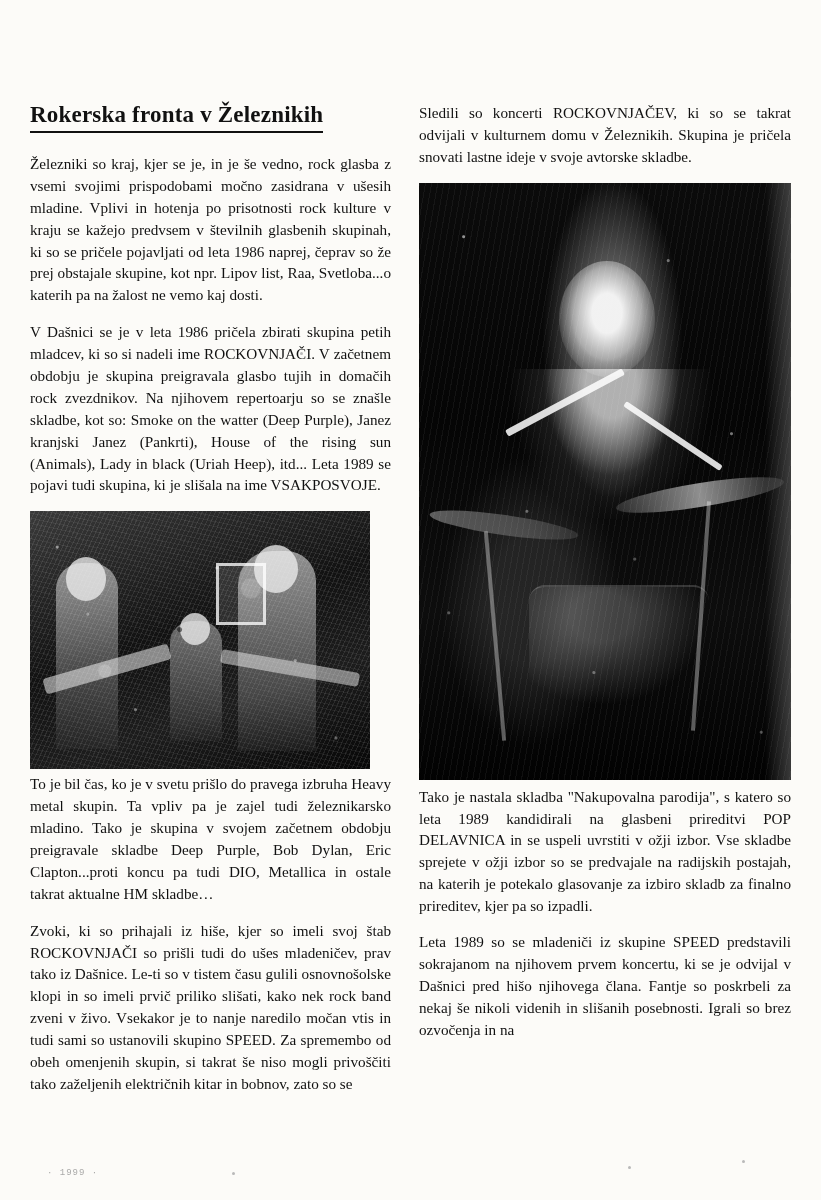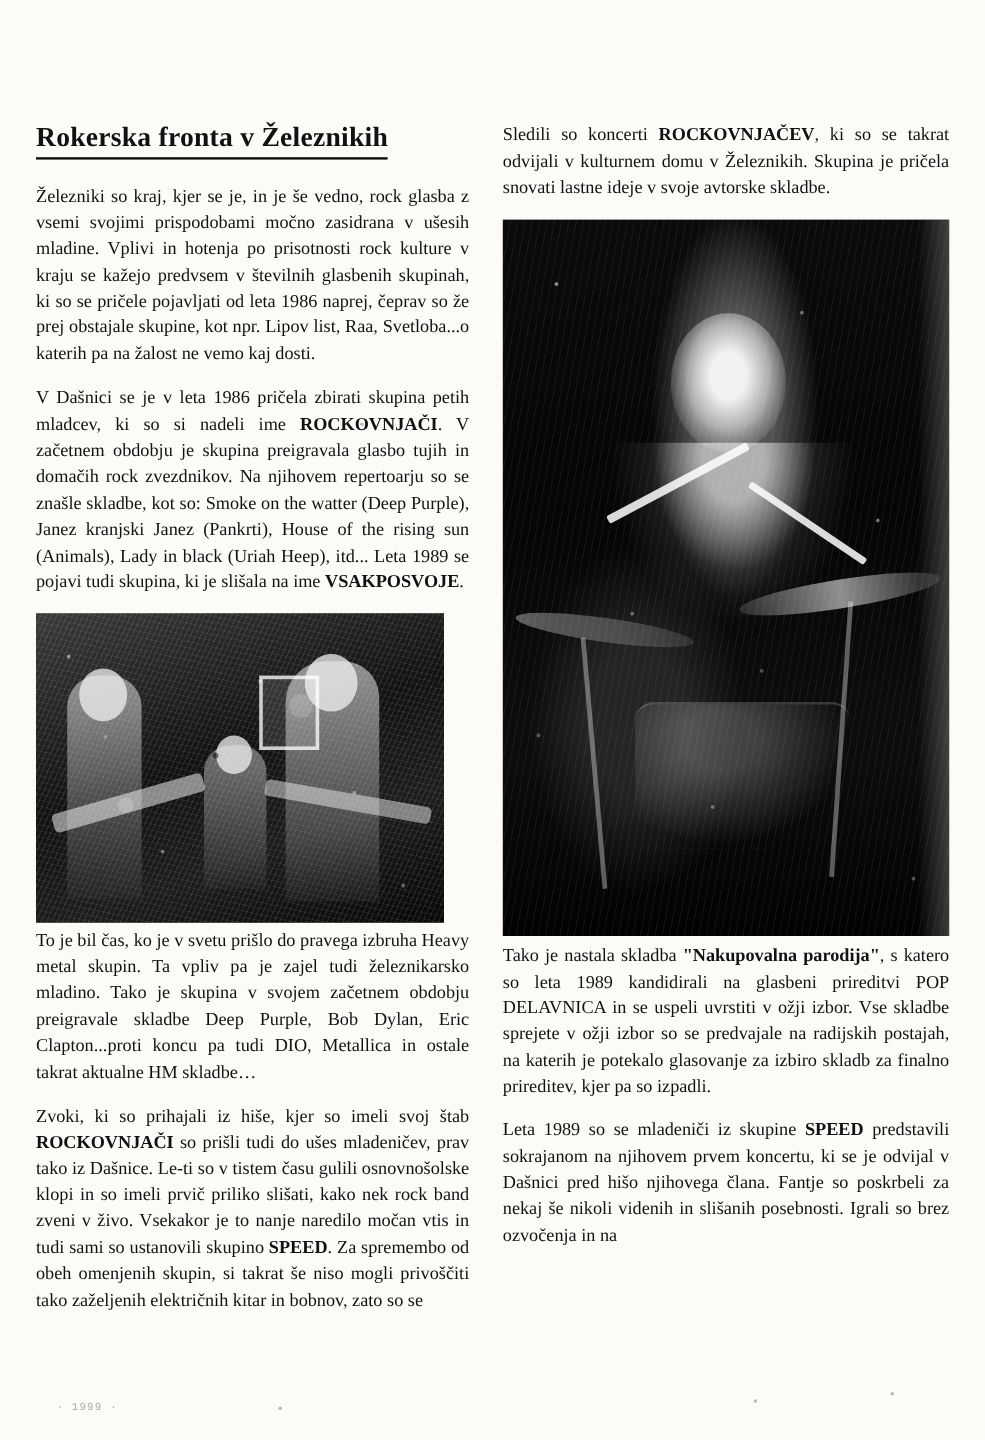--- a/index.html
+++ b/index.html
@@ -51,21 +51,21 @@
     display: inline-block;
     letter-spacing: 0.2px;
   }
   p.body {
     font-size: 15.2px;
     line-height: 1.44;
     text-align: justify;
     margin: 0 0 15px 0;
     hyphens: auto;
   }
-  .b { font-weight: bold; }
+  .b { font-weight: normal; }
   .caption {
     font-size: 15.2px;
     line-height: 1.44;
     text-align: justify;
     margin: 6px 0 14px 0;
   }
   
   .photo {
     position: relative;
     overflow: hidden;

